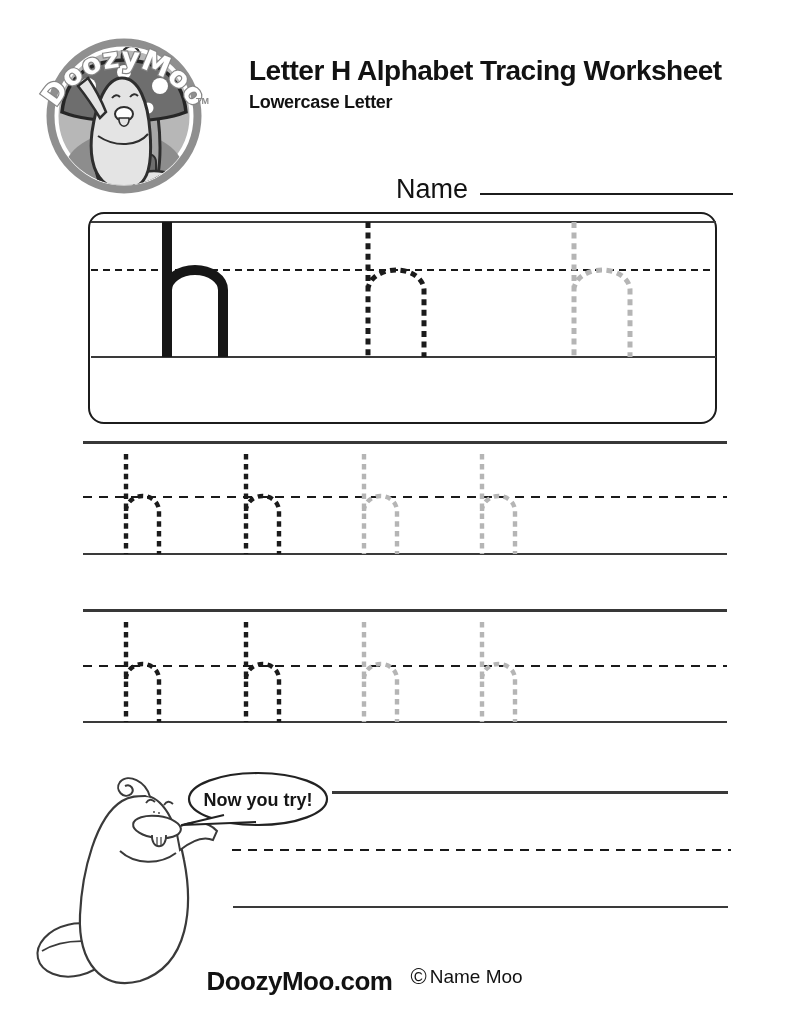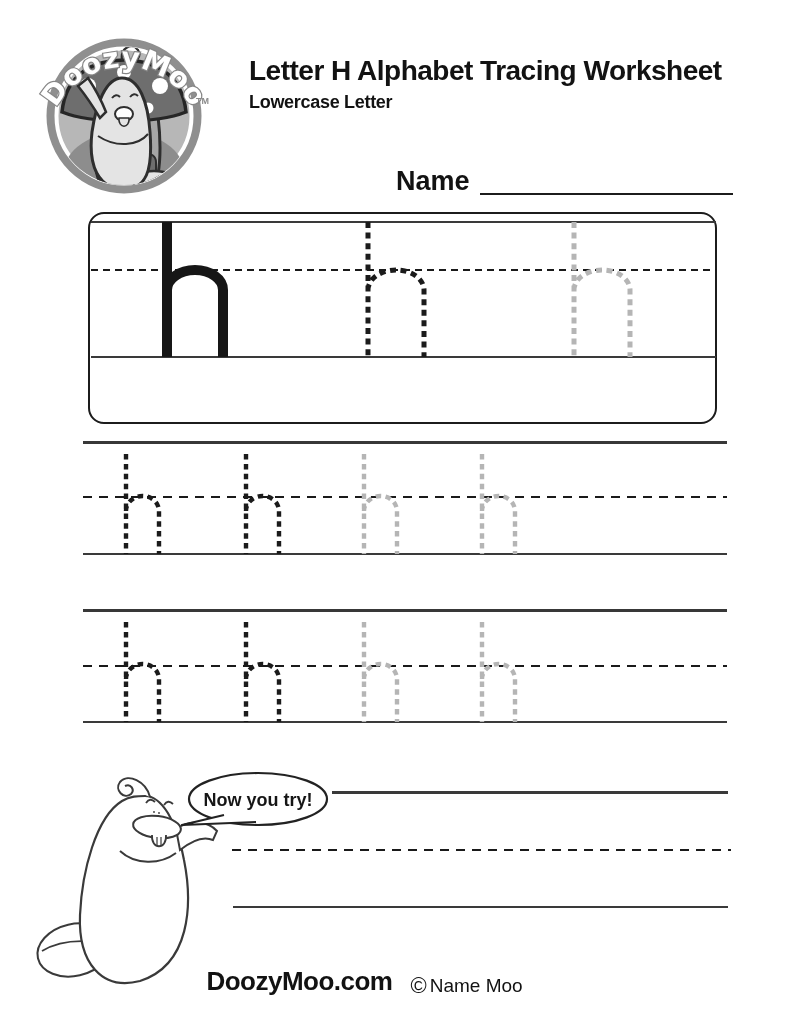--- a/index.html
+++ b/index.html
@@ -3,21 +3,21 @@
 <meta charset="utf-8">
 <style>
   html,body{margin:0;padding:0;background:#fff;}
   .page{position:relative;width:800px;height:1035px;background:#ffffff;
         font-family:"Liberation Sans",sans-serif;overflow:hidden;}
 
   
   .titles{position:absolute;left:249px;top:44px;color:#121212;margin-top:12px;}
   .title-1{font-size:28px;font-weight:bold;letter-spacing:-0.5px;line-height:1.05;}
   .title-2{font-size:18px;font-weight:bold;letter-spacing:-0.3px;margin-top:7px;}
-  .name-row{position:absolute;left:396px;top:166px;font-weight:bold;}
+  .name-row{position:absolute;left:396px;top:174px;}
   .name-label{font-size:27px;color:#121212;}
   .name-line{position:absolute;left:480px;top:193px;width:253px;height:2px;background:#1c1c1c;}
 
   
   .trace-box{position:absolute;left:88px;top:212px;width:625px;height:208px;
              border:2.5px solid #1c1c1c;border-radius:16px;background:#fff;}
 
   
   .hline{position:absolute;height:2px;background:#3a3a3a;}
   .hline.thick{height:3px;background:#383838;}
@@ -31,21 +31,21 @@
   .u-solid{stroke-width:10;}
   .u-dash{stroke-width:5;stroke-dasharray:6 4.6;}
   .u-dash-row{stroke-width:4.4;stroke-dasharray:5.5 4.4;}
 
   
   .try-svg{position:absolute;left:30px;top:765px;}
   .bubble-text{font-family:"Liberation Sans",sans-serif;font-size:18px;font-weight:bold;fill:#161616;}
 
   
   .footer{position:absolute;left:0;top:966px;width:729px;display:flex;
-          justify-content:center;align-items:flex-end;gap:18px;color:#121212;}
+          justify-content:center;align-items:flex-start;gap:18px;color:#121212;}
   .site{font-size:26px;font-weight:bold;letter-spacing:-0.5px;}
   .copy{font-size:19px;display:flex;align-items:center;gap:3px;}
   .copy .sym{font-size:22px;line-height:1;}
 
   .logo-svg{position:absolute;left:36px;top:20px;}
   .brand-text{font-family:"DejaVu Sans",sans-serif;font-size:28px;font-weight:bold;
               fill:#ffffff;stroke:#868686;stroke-width:2.4px;paint-order:stroke;letter-spacing:0.5px;}
   .tm-text{font-family:"Liberation Sans",sans-serif;font-size:9px;fill:#8a8a8a;font-weight:bold;}
 </style>
 </head>

